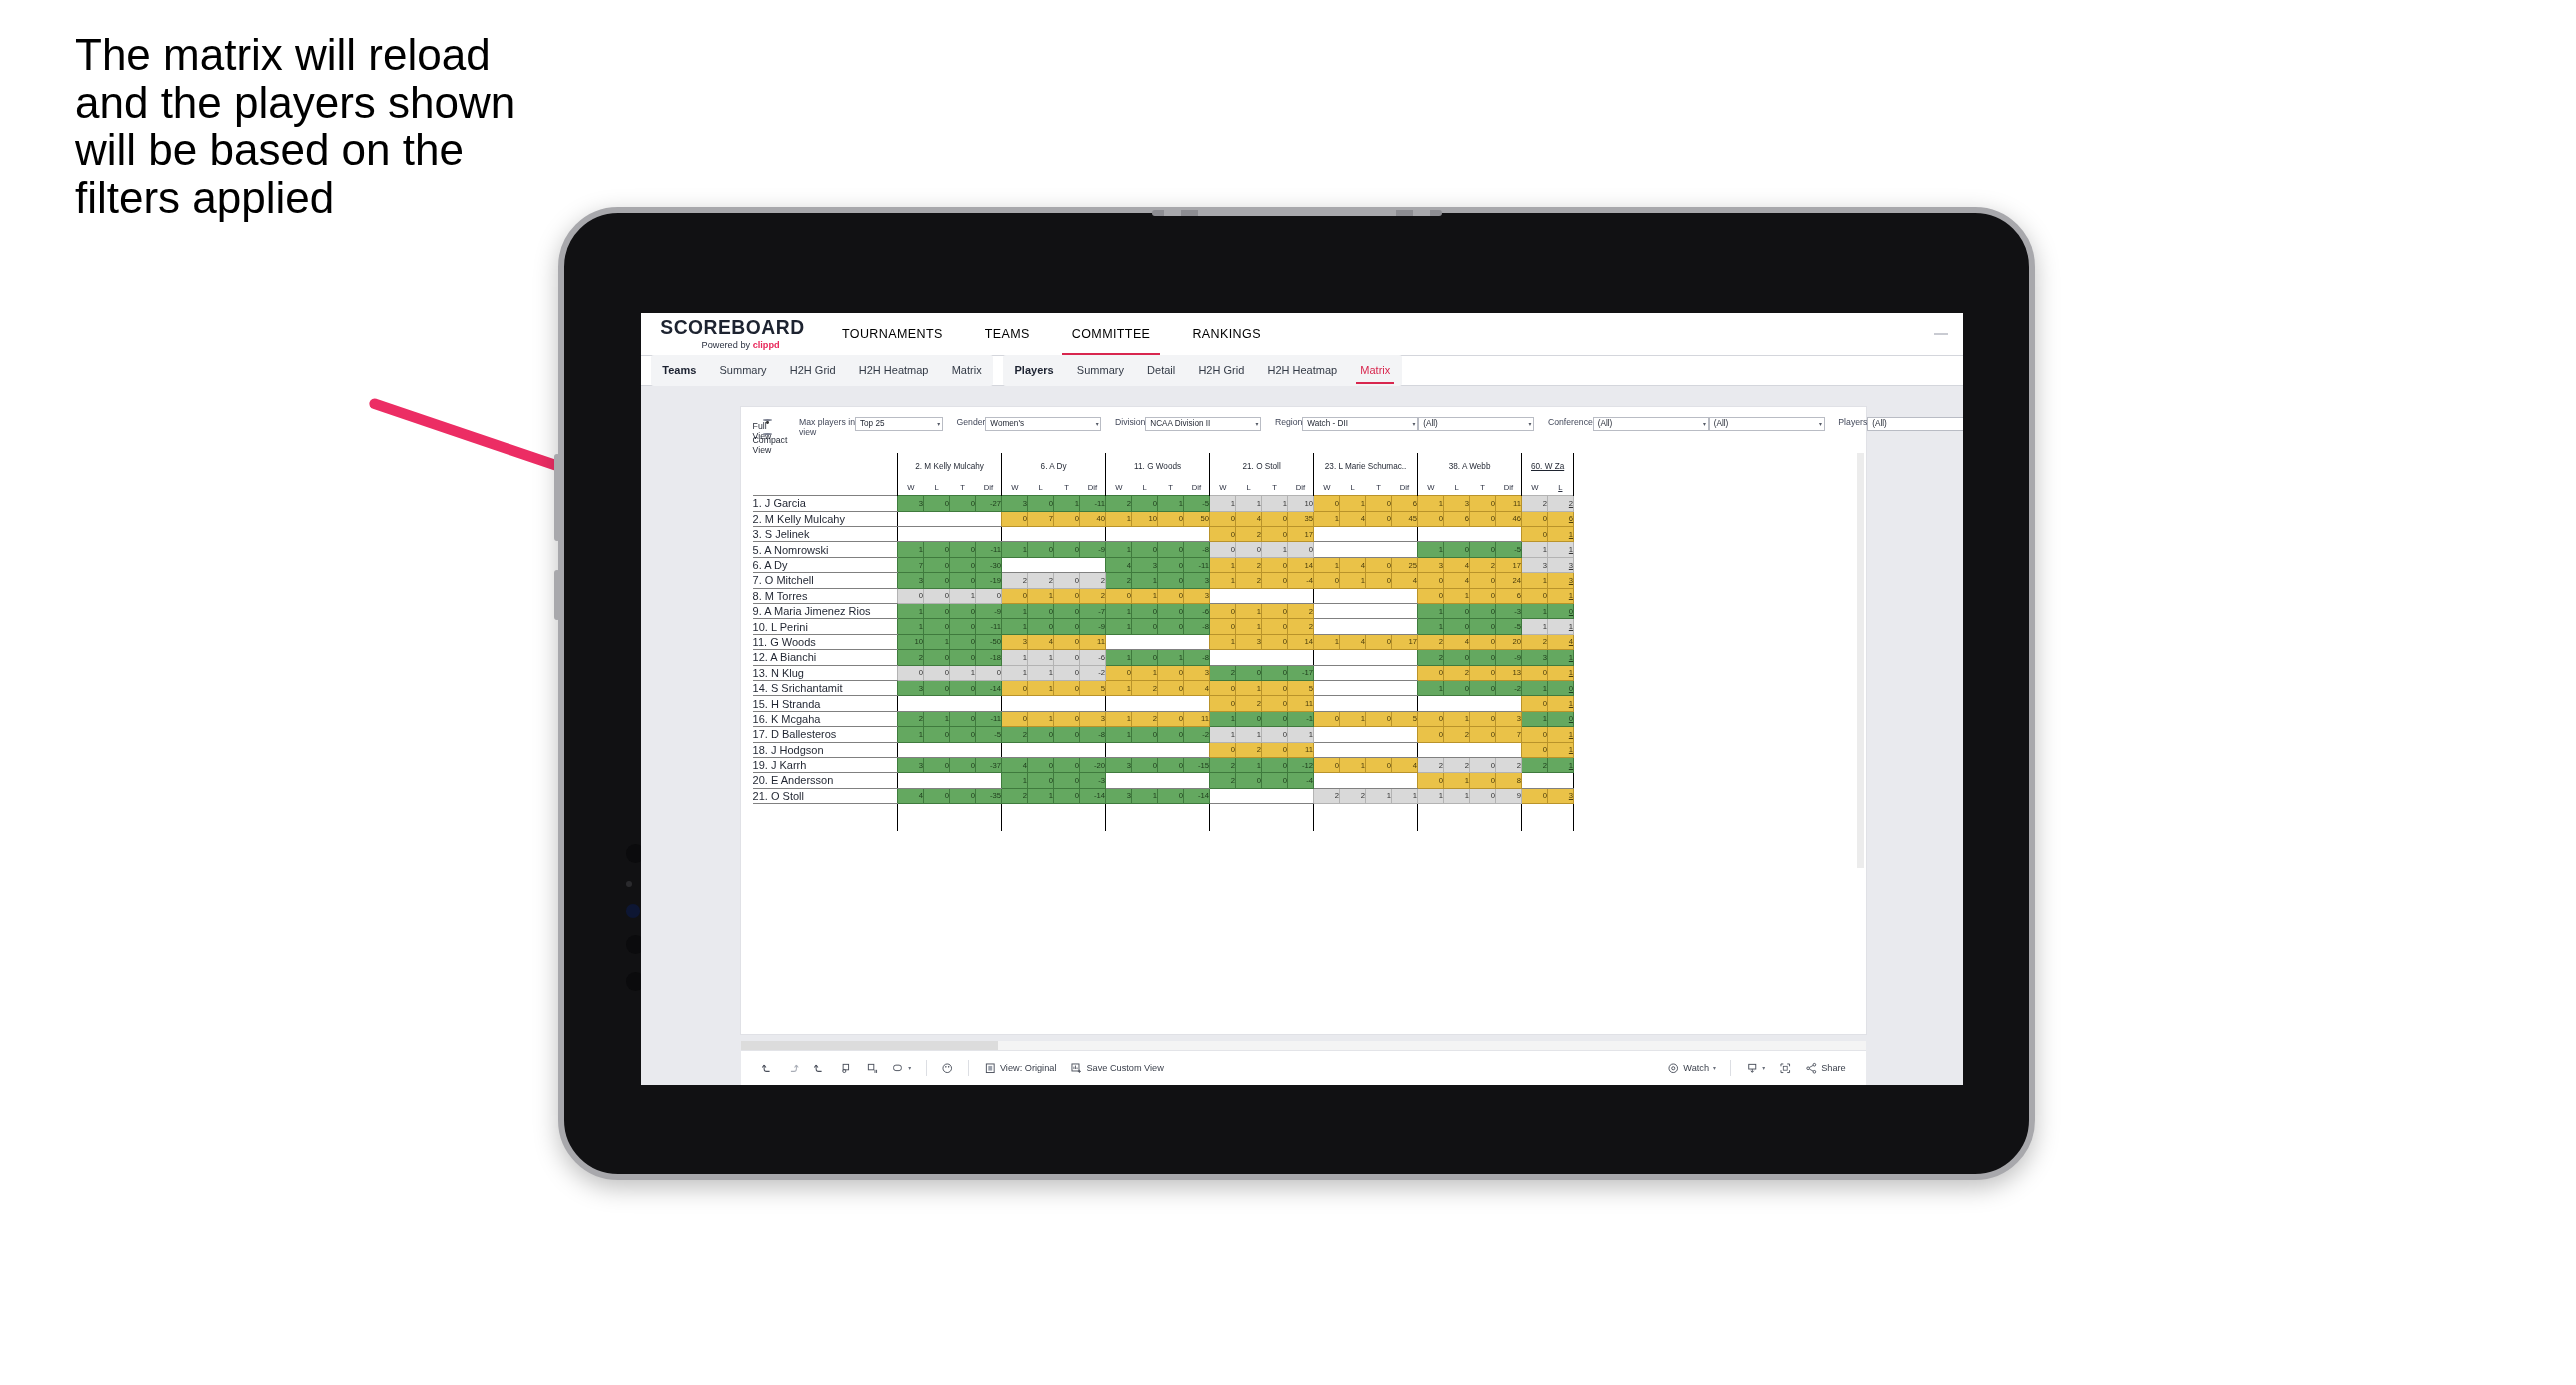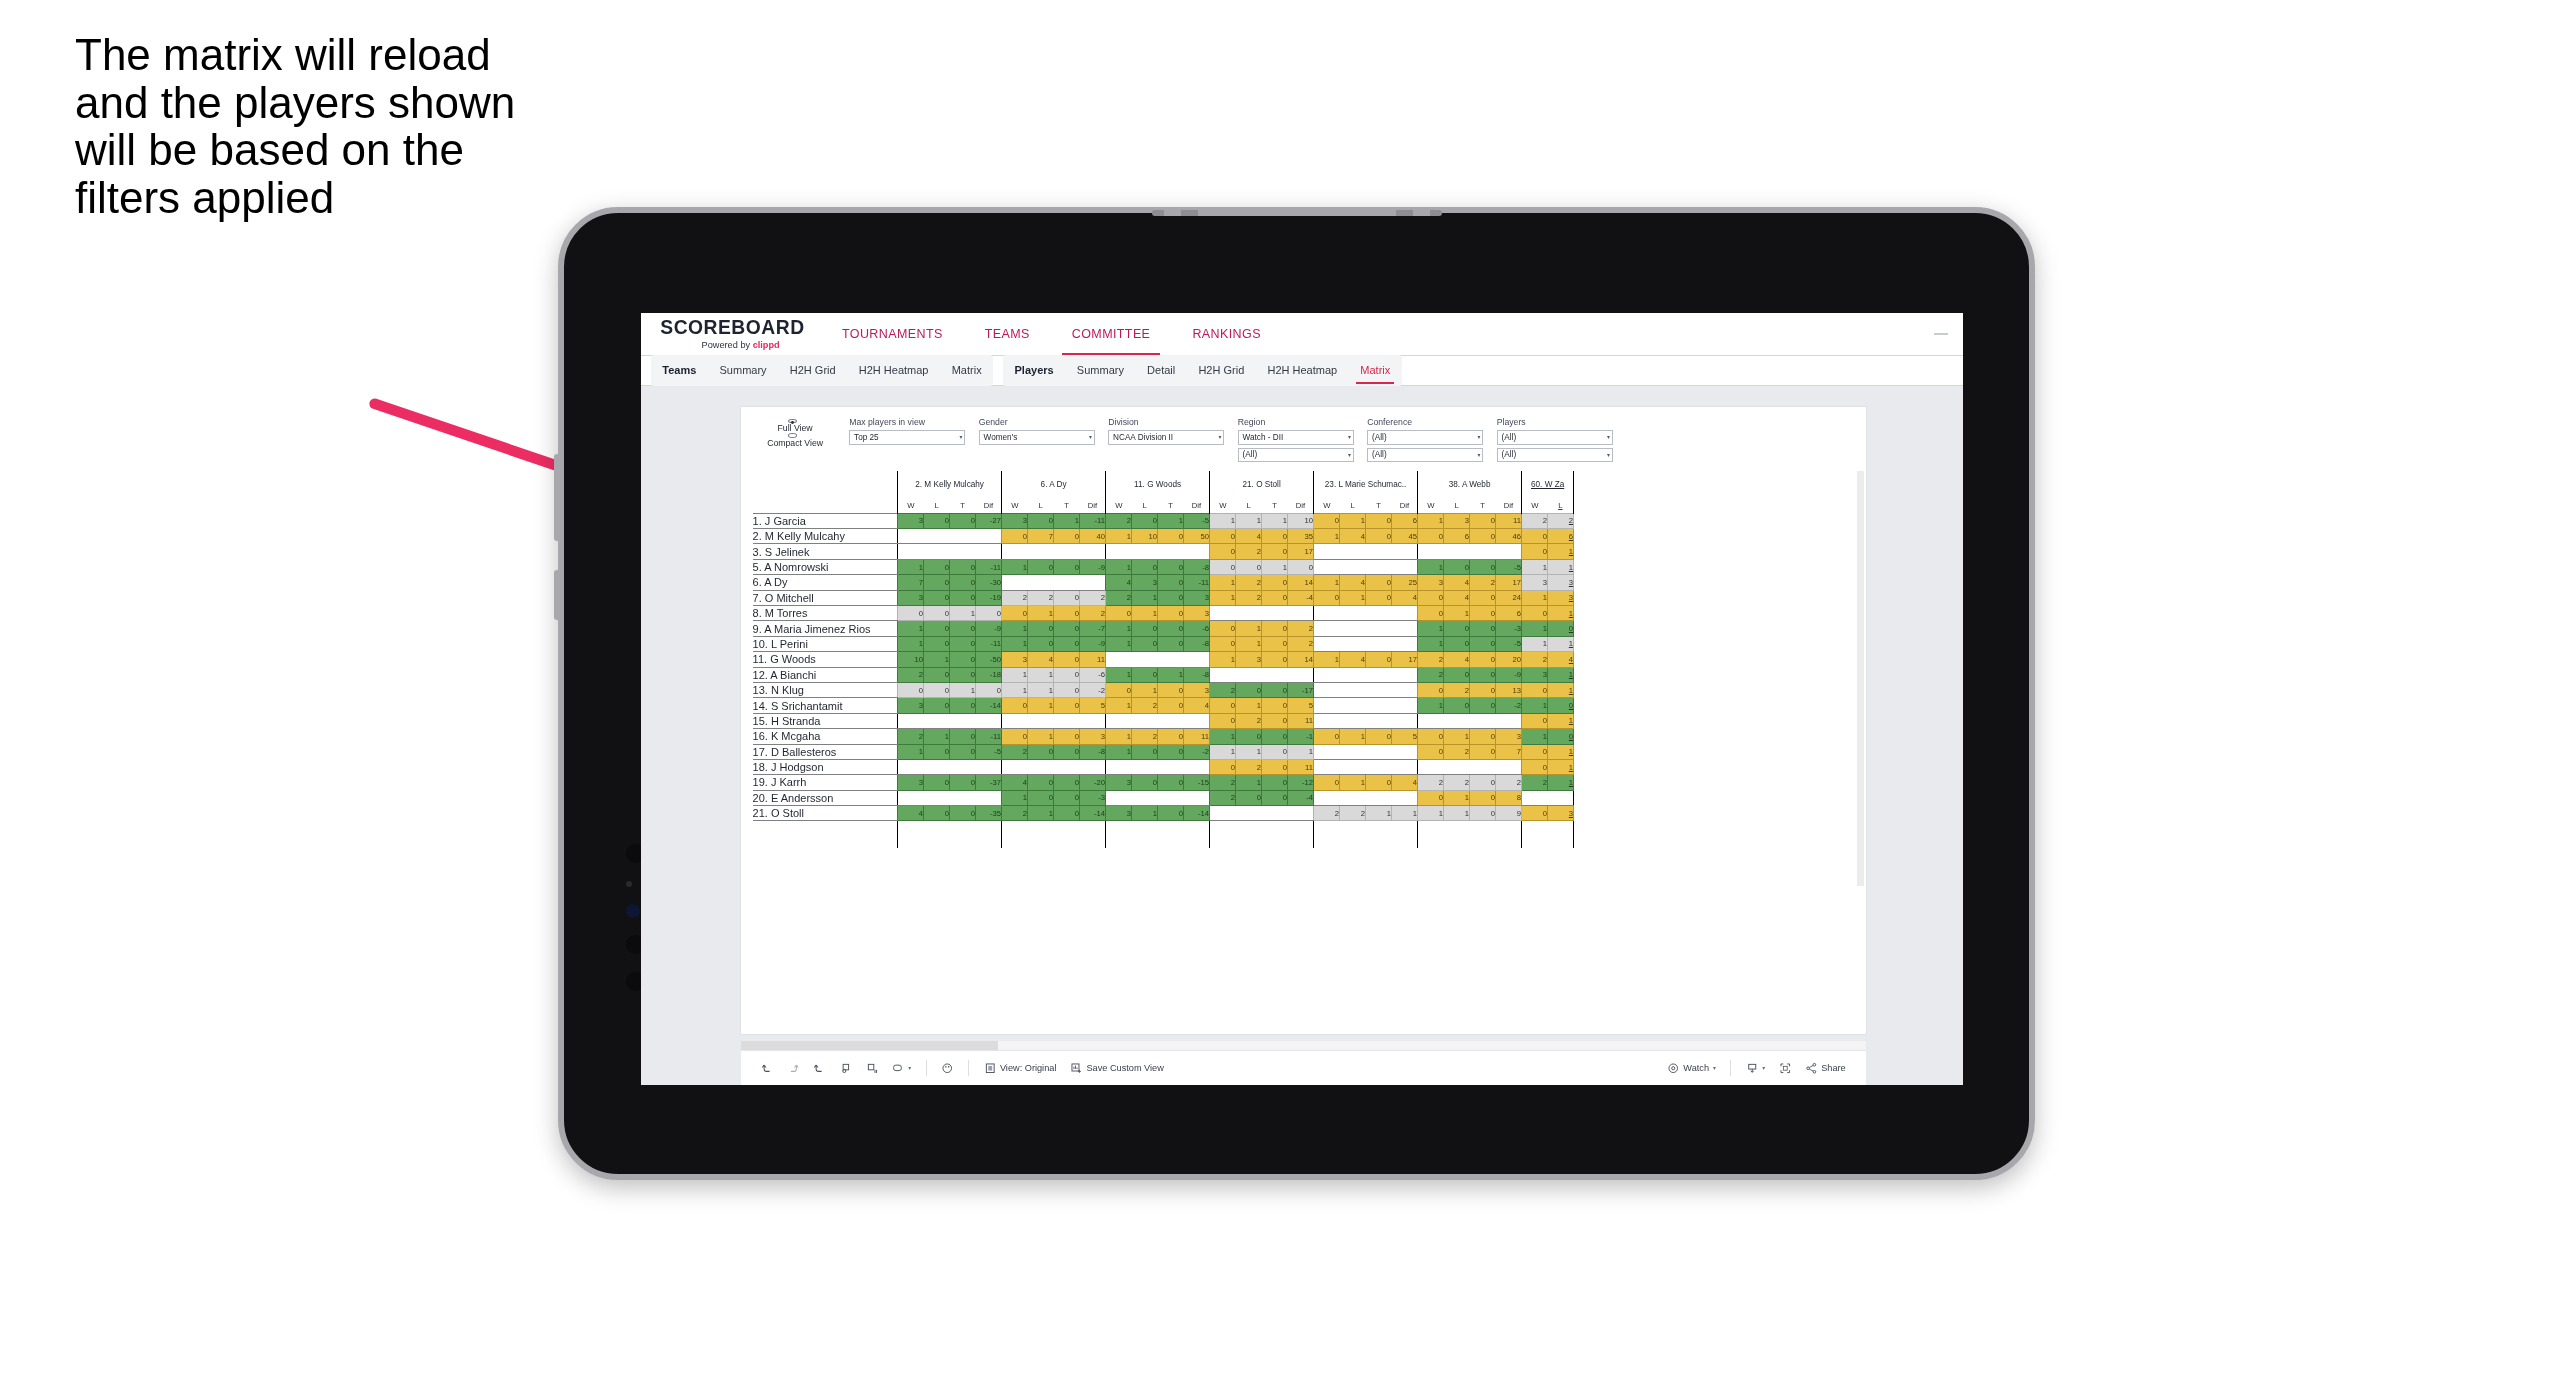--- a/index.html
+++ b/index.html
@@ -53,21 +53,21 @@
 
   
   #appheader{height:42px; background:#fff; display:flex; align-items:stretch;}
   #brand{width:180px; display:flex; flex-direction:column; justify-content:center; padding-left:19.3px;}
   #brandtitle{font-family:Liberation Sans, sans-serif; font-weight:bold; font-size:19.3px; letter-spacing:0.5px; color:#1d2330; line-height:1;}
   #brandsub{font-size:9.2px; color:#2b3140; margin-top:1.9px;text-align:center;}
   #brandsub b{color:#e8275a; font-weight:bold;}
   #topnav{display:flex; align-items:stretch;}
   .topnav-item{
     display:flex; align-items:center; padding:0 21px; font-size:12.5px;
-    color:#be185d; letter-spacing:0.4px; cursor:pointer; position:relative;
+    color:#000000; letter-spacing:0.4px; cursor:pointer; position:relative;
   }
   .topnav-item.active:after{
     content:""; position:absolute; left:11.6px; right:11.6px; bottom:0; height:2.4px; background:#d8264e;
   }
   #headerright{flex:1; display:flex; align-items:center; justify-content:flex-end; padding-right:15.4px;}
   #userline{width:13.5px; height:1.9px; background:#c9cbd2;}
 
   
   #subbar{height:31px; background:#fff; border-top:1px solid #d4d6dc; border-bottom:1px solid #d4d6dc; display:flex; align-items:center; padding-left:9.7px;}
   .subgroup{display:flex; align-items:center; background:#f3f4f6; height:31px; border-radius:2.9px;}
@@ -79,21 +79,21 @@
 
   
   #canvas{position:relative; height:699px; background:#e9eaee; padding-top:21px;}
   #sheet{
     position:absolute; left:100px; top:21px; width:1125px; height:627px;
     background:#fff; box-shadow:0 0 0 1px #e0e1e6;
   }
 
   
   #filters{display:flex; padding:9.7px 11.6px 5.8px 11.6px; gap:0;}
-  .fcol{display:flex; flex-direction:column; margin-right:13.5px;}
+  .fcol{display:flex; flex-direction:row; margin-right:13.5px;}
   .flabel{font-size:8.7px; color:#42485a; margin-bottom:2.9px; height:10.6px;}
   .fsel{
     width:116px; height:14.5px; border:1px solid #b9bcc4; background:#fff;
     font-size:8.2px; color:#1f2430; display:flex; align-items:center;
     padding:0 1.9px 0 3.9px; justify-content:space-between; margin-bottom:2.9px; cursor:pointer;
   }
   .fsel .cv{font-size:5.8px; color:#555a66;}
   #radios{width:85px; display:flex; flex-direction:column; justify-content:flex-start; padding-top:1.9px; margin-right:11.6px;}
   .radio-row{display:flex; align-items:center; font-size:8.7px; color:#1f2430; height:14.5px; cursor:pointer;flex-direction:column;}
   .radio{

